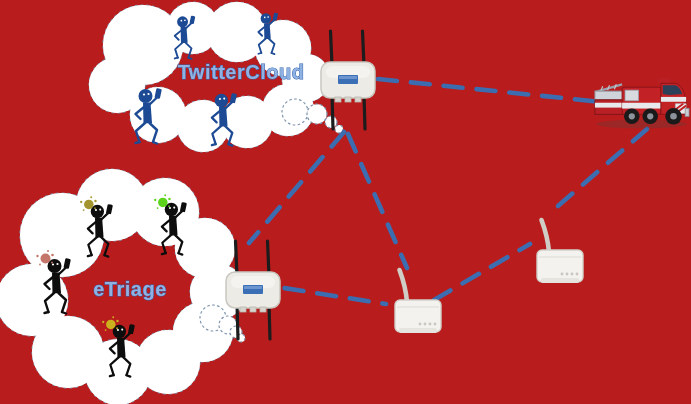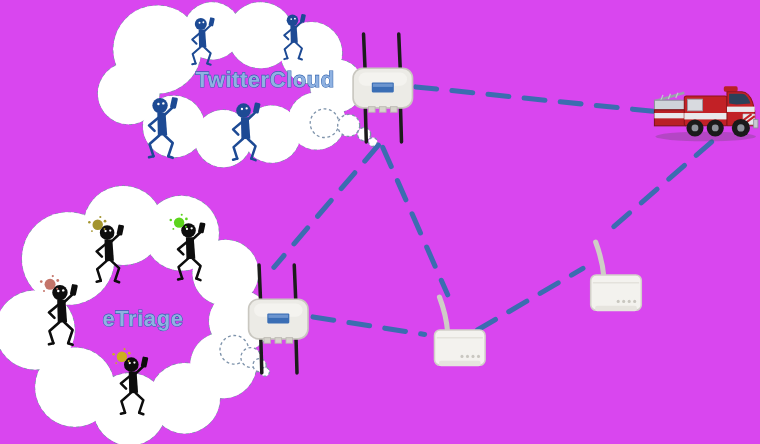--- a/index.html
+++ b/index.html
@@ -1,17 +1,17 @@
 <!DOCTYPE html>
 <html><head>
 <meta charset="utf-8">
 <style>
   html,body { margin:0; padding:0; background:#ffffff; }
   .stage {
-    position:relative; width:691px; height:404px; background:#d946ef;
+    position:relative; width:691px; height:404px; background:#b91c1c;
     font-family:"Liberation Sans", sans-serif; overflow:hidden;
   }
   svg.diagram { position:absolute; left:0; top:0; }
 
   .cloud-c   { fill:#ffffff; stroke:#7e93ab; stroke-width:1.2; stroke-dasharray:3 2.8; }
   .bubble    { fill:#ffffff; stroke:#7e93ab; stroke-width:1.2; stroke-dasharray:2.6 2.4; }
 
   .cloud-label {
     font-family:"Liberation Sans", sans-serif;
     font-weight:bold; font-size:20px;

